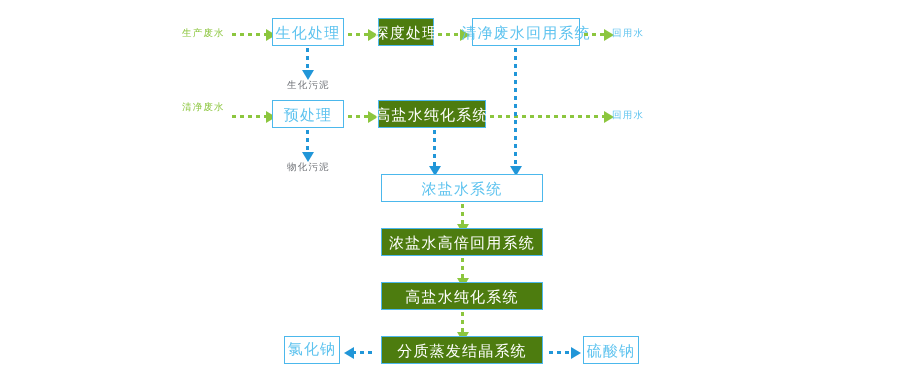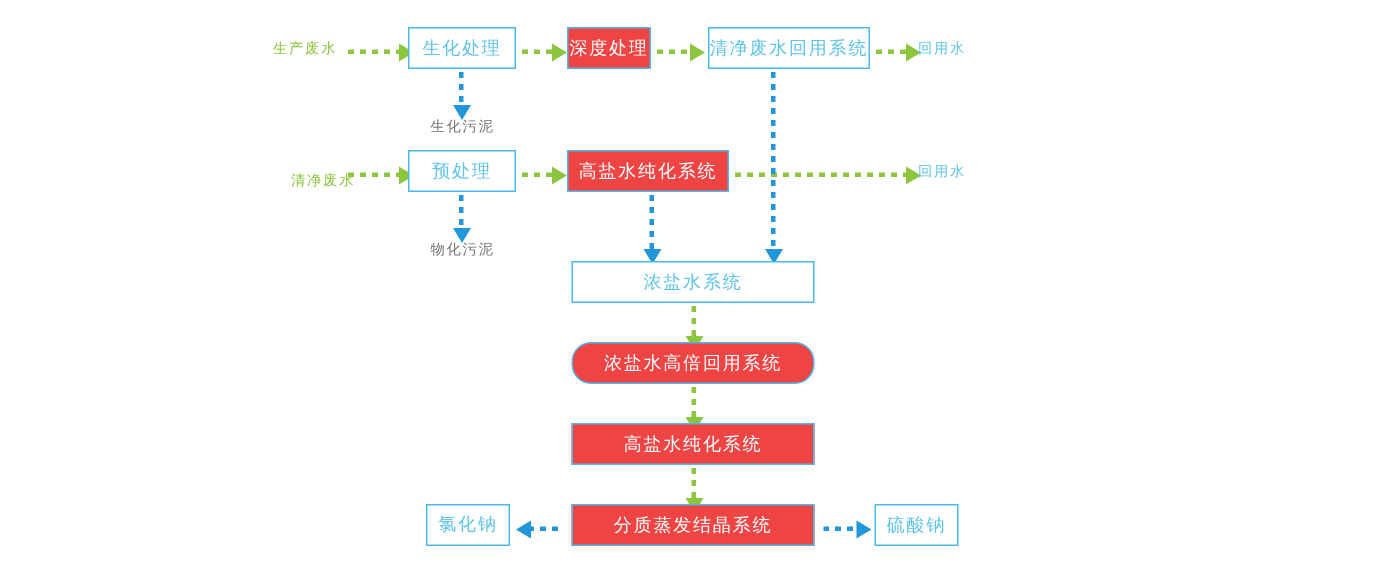--- a/index.html
+++ b/index.html
@@ -18,32 +18,32 @@
     overflow: hidden;
   }
 
   
   .node {
     position: absolute;
     box-sizing: border-box;
     display: flex;
     align-items: center;
     justify-content: center;
-    font-size: 12px;
+    font-size: 15px;
     letter-spacing: 1.2px;
     line-height: 1;
     white-space: nowrap;
     border: 1.5px solid #4cb8ec;
   }
   .node.light {
     background: #ffffff;
     color: #5ec3ef;
   }
   .node.dark {
-    background: #ef4444;
+    background: #4d7c0f;
     color: #ffffff;
   }
 
   
   .flabel {
     position: absolute;
     font-size: 9.5px;
     letter-spacing: 1.2px;
     line-height: 1;
     white-space: nowrap;
@@ -160,21 +160,21 @@
 
   <div class="flabel blue" style="left:612px; top:28px;">回用水</div>
 
   <div class="vconn blue" style="left:305px; top:48px; height:24px;">
     <div class="line"></div>
     <div class="head"></div>
   </div>
 
   <div class="flabel gray" style="left:287px; top:80px;">生化污泥</div>
 
-  <div class="flabel green" style="left:182px; top:116px;margin-left:12px;">清净废水</div>
+  <div class="flabel green" style="left:182px; top:102px;">清净废水</div>
 
   <div class="hconn green" style="left:232px; top:114px; width:36px;">
     <div class="line"></div>
     <div class="head right"></div>
   </div>
 
   <div class="node light" style="left:272px; top:100px; width:72px; height:28px;">预处理</div>
 
   <div class="hconn green" style="left:348px; top:114px; width:22px;">
     <div class="line"></div>
@@ -207,21 +207,21 @@
     <div class="head"></div>
   </div>
 
   <div class="node light" style="left:381px; top:174px; width:162px; height:28px;">浓盐水系统</div>
 
   <div class="vconn green" style="left:460px; top:204px; height:22px;">
     <div class="line"></div>
     <div class="head"></div>
   </div>
 
-  <div class="node dark" style="left:381px; top:228px; width:162px; height:28px;border-radius:13px;">浓盐水高倍回用系统</div>
+  <div class="node dark" style="left:381px; top:228px; width:162px; height:28px;">浓盐水高倍回用系统</div>
 
   <div class="vconn green" style="left:460px; top:258px; height:22px;">
     <div class="line"></div>
     <div class="head"></div>
   </div>
 
   <div class="node dark" style="left:381px; top:282px; width:162px; height:28px;">高盐水纯化系统</div>
 
   <div class="vconn green" style="left:460px; top:312px; height:22px;">
     <div class="line"></div>

